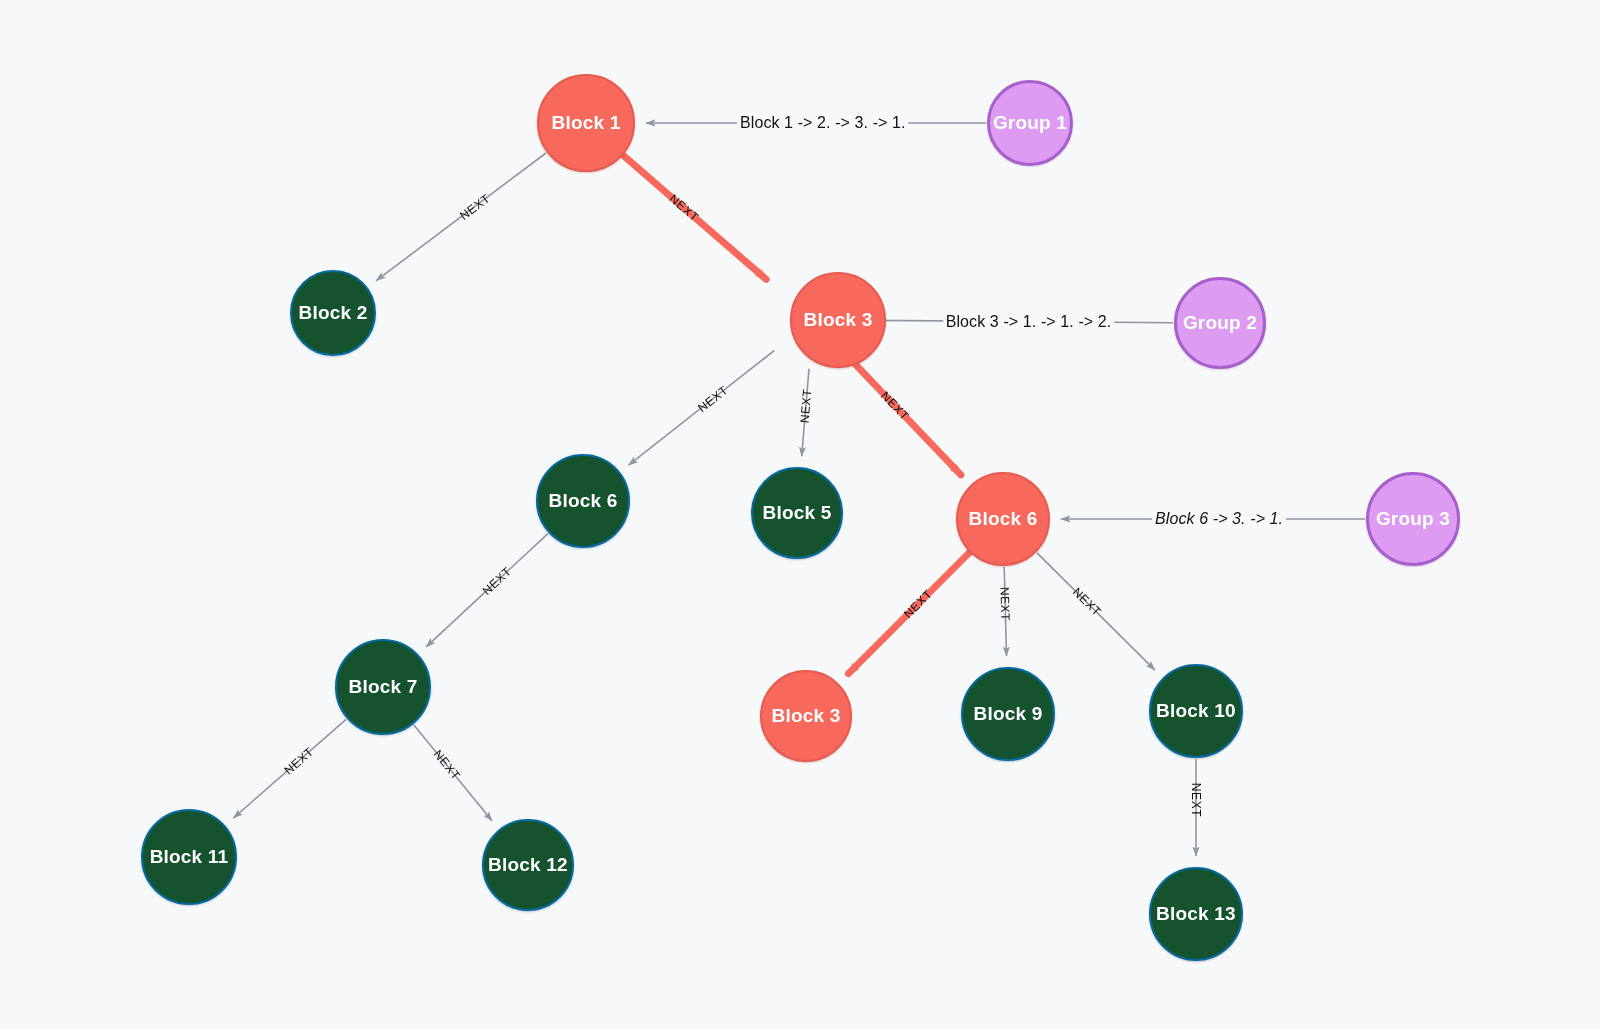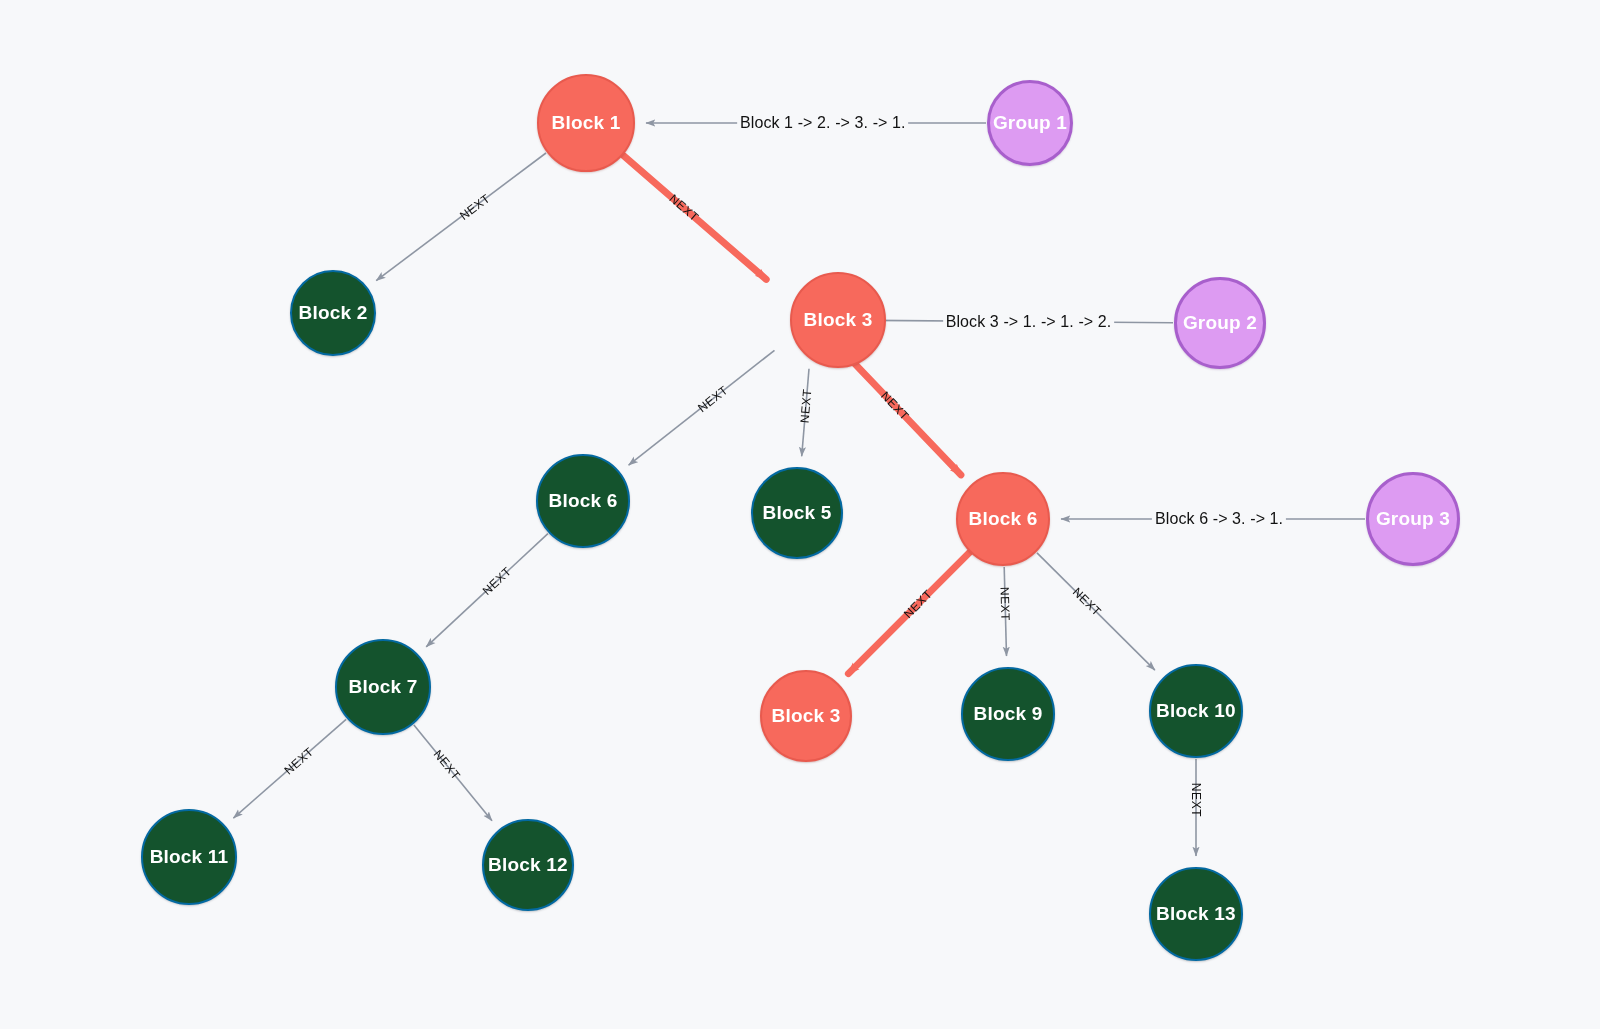--- a/index.html
+++ b/index.html
@@ -124,21 +124,21 @@
       <div class="edge-label rel" style="left: 894.734px; top: 405.605px; transform: translate(-50%, -50%) rotate(46.33deg);">NEXT</div>
       <div class="edge-label rel" style="left: 496.759px; top: 581.204px; transform: translate(-50%, -50%) rotate(-42.92deg);">NEXT</div>
       <div class="edge-label rel" style="left: 298.782px; top: 760.799px; transform: translate(-50%, -50%) rotate(-41.23deg);">NEXT</div>
       <div class="edge-label rel" style="left: 446.729px; top: 765.233px; transform: translate(-50%, -50%) rotate(50.83deg);">NEXT</div>
       <div class="edge-label rel" style="left: 918.393px; top: 603.607px; transform: translate(-50%, -50%) rotate(-45deg);">NEXT</div>
       <div class="edge-label rel" style="left: 1005.19px; top: 604.379px; transform: translate(-50%, -50%) rotate(88.53deg);">NEXT</div>
       <div class="edge-label rel" style="left: 1086.53px; top: 602.094px; transform: translate(-50%, -50%) rotate(44.85deg);">NEXT</div>
       <div class="edge-label rel" style="left: 1196px; top: 799.74px; transform: translate(-50%, -50%) rotate(90deg);">NEXT</div>
       <div class="edge-label caption" style="left: 822.8px; top: 123px; transform: translate(-50%, -50%) rotate(0deg);">Block 1 -&gt; 2. -&gt; 3. -&gt; 1.</div>
       <div class="edge-label caption" style="left: 1028.52px; top: 321.589px; transform: translate(-50%, -50%) rotate(0deg);">Block 3 -&gt; 1. -&gt; 1. -&gt; 2.</div>
-      <div class="edge-label caption" style="left: 1219.08px; top: 519px; transform: translate(-50%, -50%) rotate(0deg);">Block 6 -&gt; 3. -&gt; 1.</div>
+      <div class="edge-label caption" style="left: 1219.08px; top: 519px; transform: translate(-50%, -50%) rotate(0deg); font-style: italic;">Block 6 -&gt; 3. -&gt; 1.</div>
     </div>
   <div id="node-layer">
       <div class="node block highlight" style="left: 537px; top: 74px; width: 98px; height: 98px;">
         <span class="node-label">Block 1</span>
       </div>
       <div class="node block" style="left: 290px; top: 270px; width: 86px; height: 86px;">
         <span class="node-label">Block 2</span>
       </div>
       <div class="node block highlight" style="left: 790px; top: 272px; width: 96px; height: 96px; align-items: center;">
         <span class="node-label">Block 3</span>

